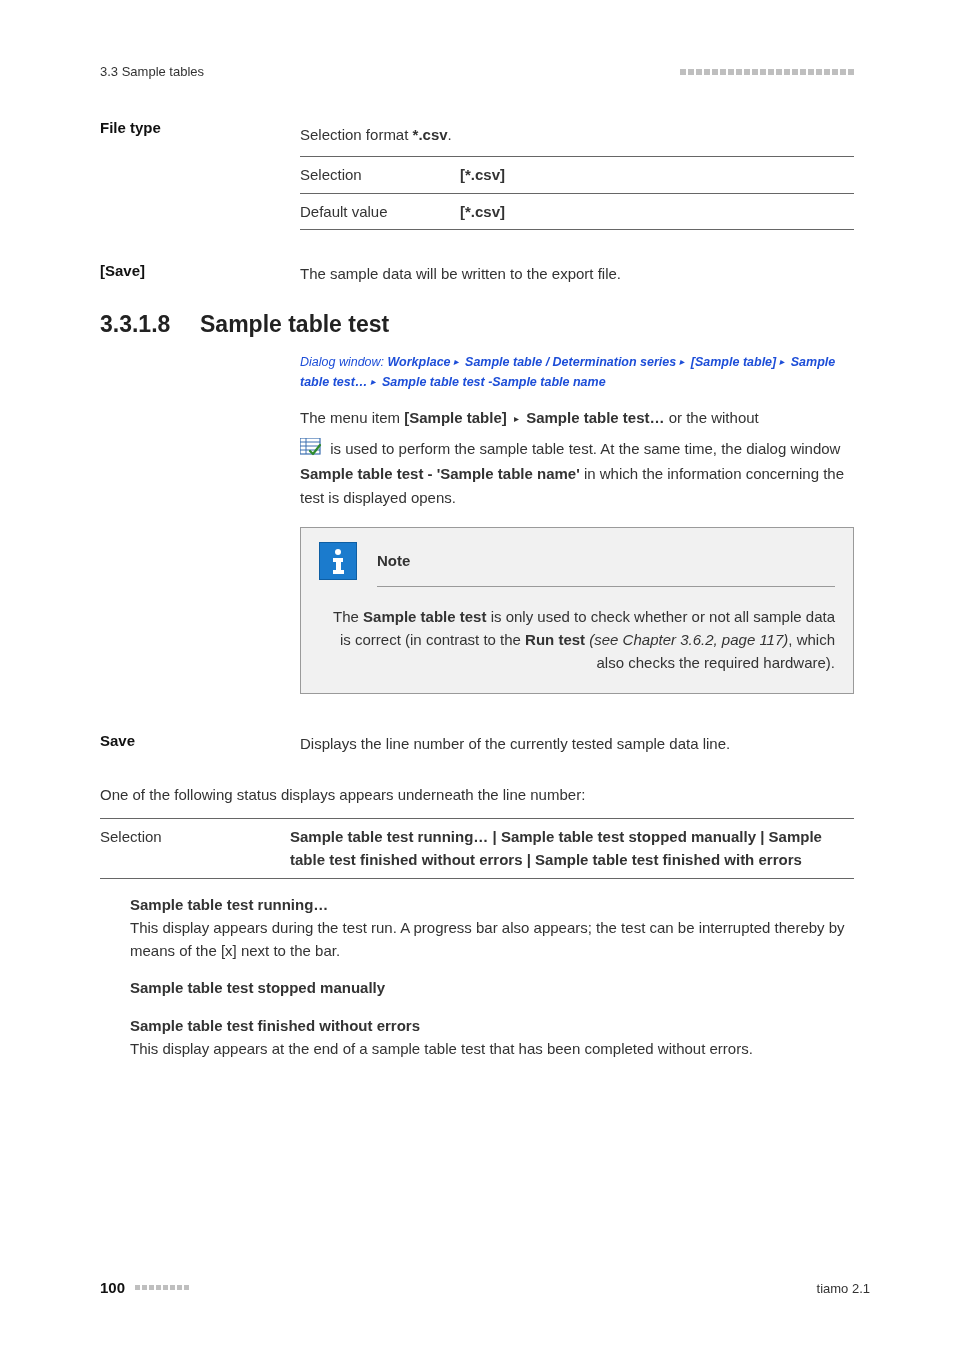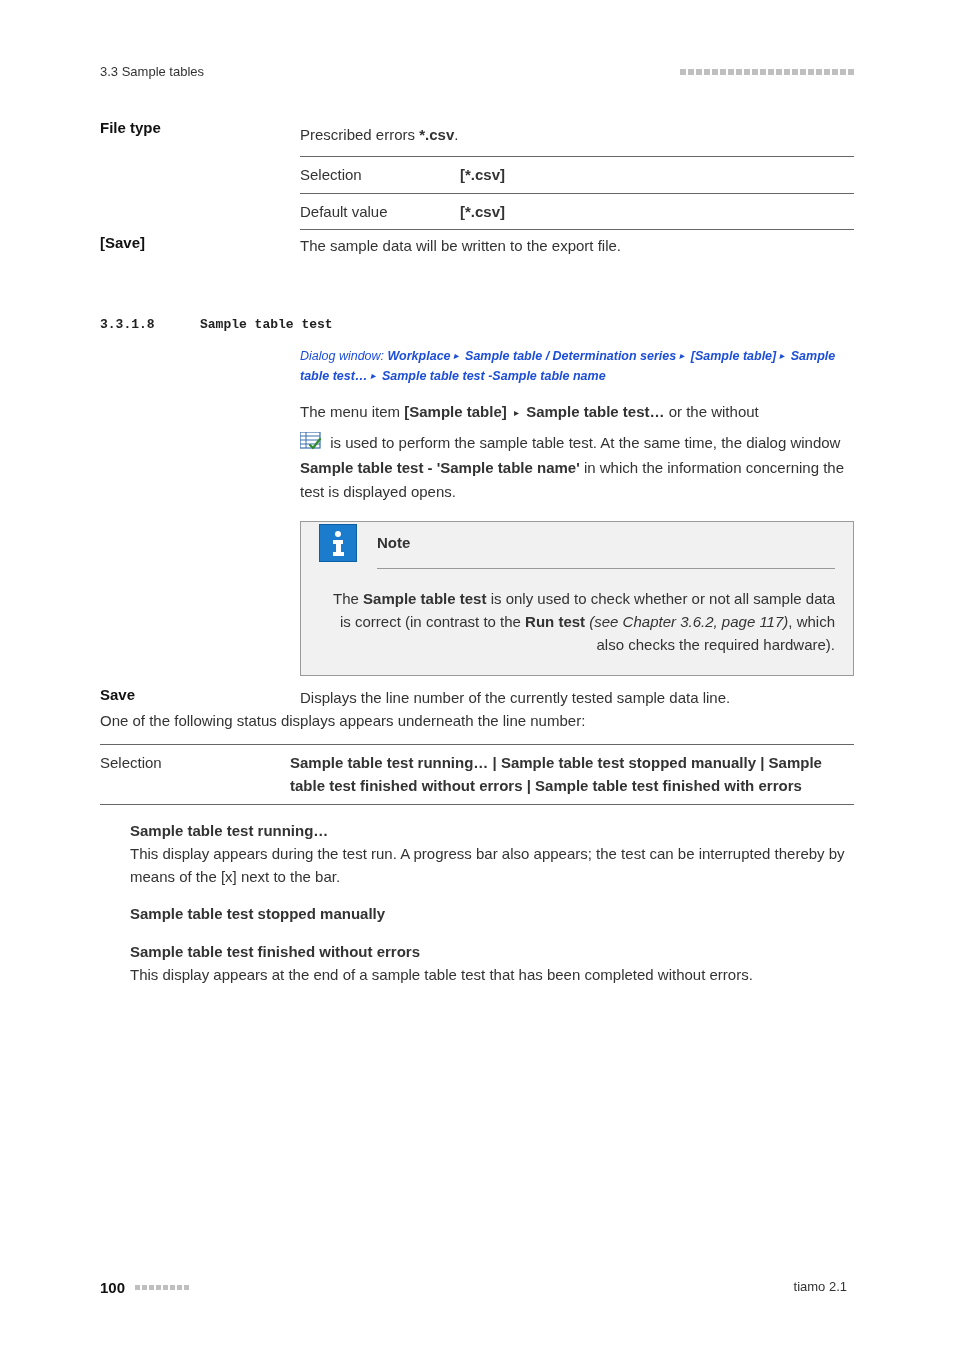--- a/index.html
+++ b/index.html
@@ -5,45 +5,45 @@
   * { box-sizing: border-box; margin: 0; padding: 0; }
   html, body { width: 954px; background: #fff; font-family: "Segoe UI", "Helvetica Neue", Arial, sans-serif; color: #222; }
   .page { width: 954px; min-height: 1350px; padding: 64px 100px 40px 100px; position: relative; }
   .top-header { display: flex; justify-content: space-between; align-items: center; font-size: 13px; color: #333; margin-bottom: 40px; }
   .dotrow { display: flex; gap: 2px; }
   .dot { width: 6px; height: 6px; background: #bfbfbf; }
   .dotrow-small .dot { width: 5px; height: 5px; }
   .two-col { display: flex; }
   .left-label { width: 200px; flex: 0 0 200px; font-weight: 700; font-size: 15px; color: #111; }
   .right-body { flex: 1; font-size: 15px; line-height: 1.55; color: #333; }
-  .section-gap { }
+  .section-gap { margin-top: 28px; }
   .prescribed { margin-top: 4px; margin-bottom: 10px; }
   .hr-solid { height: 1px; background: #666; width: 100%; margin: 4px 0; }
   .kv-row { display: flex; padding: 2px 0; }
   .kv-key { width: 160px; }
   .kv-val { font-weight: 700; }
-  .h2-number-line { display: flex; font-weight: 800; font-size: 13px; margin-top: 60px; margin-bottom: 8px; font-family: Liberation Mono, monospace; }
+  .h2-number-line { display: flex; font-weight: 800; font-size: 23px; margin-top: 26px; margin-bottom: 8px; }
   .h2-number-line .num { width: 100px; flex: 0 0 100px; }
   .h2-number-line .title { flex: 1; }
   .breadcrumb { font-size: 12.5px; color: #1d4ed8; margin: 6px 0 14px 0; line-height: 1.6; font-style: italic; }
   .breadcrumb .lbl { font-weight: 400; }
   .breadcrumb .bc { font-weight: 700; }
   .arrow { display: inline-block; margin: 0 3px; font-size: 10px; position: relative; top: -1px; }
   .icon-inline { display: inline-block; vertical-align: middle; margin-right: 4px; }
-  .note-box { border: 1px solid #9a9a9a; background: #f1f1f1; padding: 2px 18px 18px 18px; margin: 18px 0 10px 0; }
+  .note-box { border: 1px solid #9a9a9a; background: #f1f1f1; padding: 14px 18px 18px 18px; margin: 18px 0 10px 0; }
   .note-head { display: flex; align-items: center; gap: 20px; margin-bottom: 0; }
   .note-icon { width: 38px; height: 38px; background: #1b7bcd; display: flex; align-items: center; justify-content: center; border: 1px solid #0e5ea3; }
   .note-title { font-weight: 800; font-size: 15px; }
   .note-underline { height: 1px; background: #9a9a9a; margin: 6px 0 18px 0; margin-left: 58px; }
   .note-text { font-size: 15px; line-height: 1.55; text-align: right; }
   .italic { font-style: italic; }
   .bold { font-weight: 700; }
   .status-def { margin-top: 14px; }
   .status-def-title { font-weight: 700; }
-  .footer { position: absolute; left: 100px; right: 107px; bottom: 54px; display: flex; justify-content: space-between; align-items: flex-start; font-size: 13px; color: #333; }
+  .footer { position: absolute; left: 100px; right: 84px; bottom: 54px; display: flex; justify-content: space-between; align-items: flex-end; font-size: 13px; color: #333; }
   .footer-left { display: flex; align-items: center; gap: 10px; }
   .page-num { font-weight: 800; font-size: 15px; color: #111; }
 </style>
 </head>
 <body>
 
 <div class="page">
 
   <div class="top-header">
     <div>3.3 Sample tables</div>
@@ -70,21 +70,21 @@
         <div class="dot"></div>
         <div class="dot"></div>
         <div class="dot"></div>
     </div>
   </div>
 
   <div class="two-col section-gap">
     <div class="left-label">File type</div>
     <div class="right-body">
       <div class="prescribed">
-        <span>Prescribed errors </span><span class="bold">*.csv</span><span>.</span>
+        <span>Selection format </span><span class="bold">*.csv</span><span>.</span>
       </div>
       <div class="hr-solid"></div>
       <div class="kv-row">
         <div class="kv-key">Selection</div>
         <div class="kv-val">[*.csv]</div>
       </div>
       <div class="hr-solid"></div>
       <div class="kv-row">
         <div class="kv-key">Default value</div>
         <div class="kv-val">[*.csv]</div>

